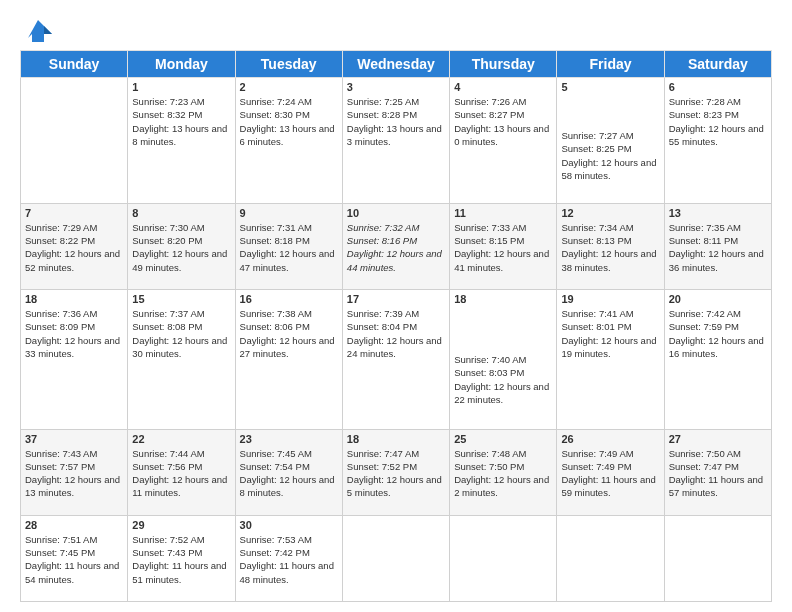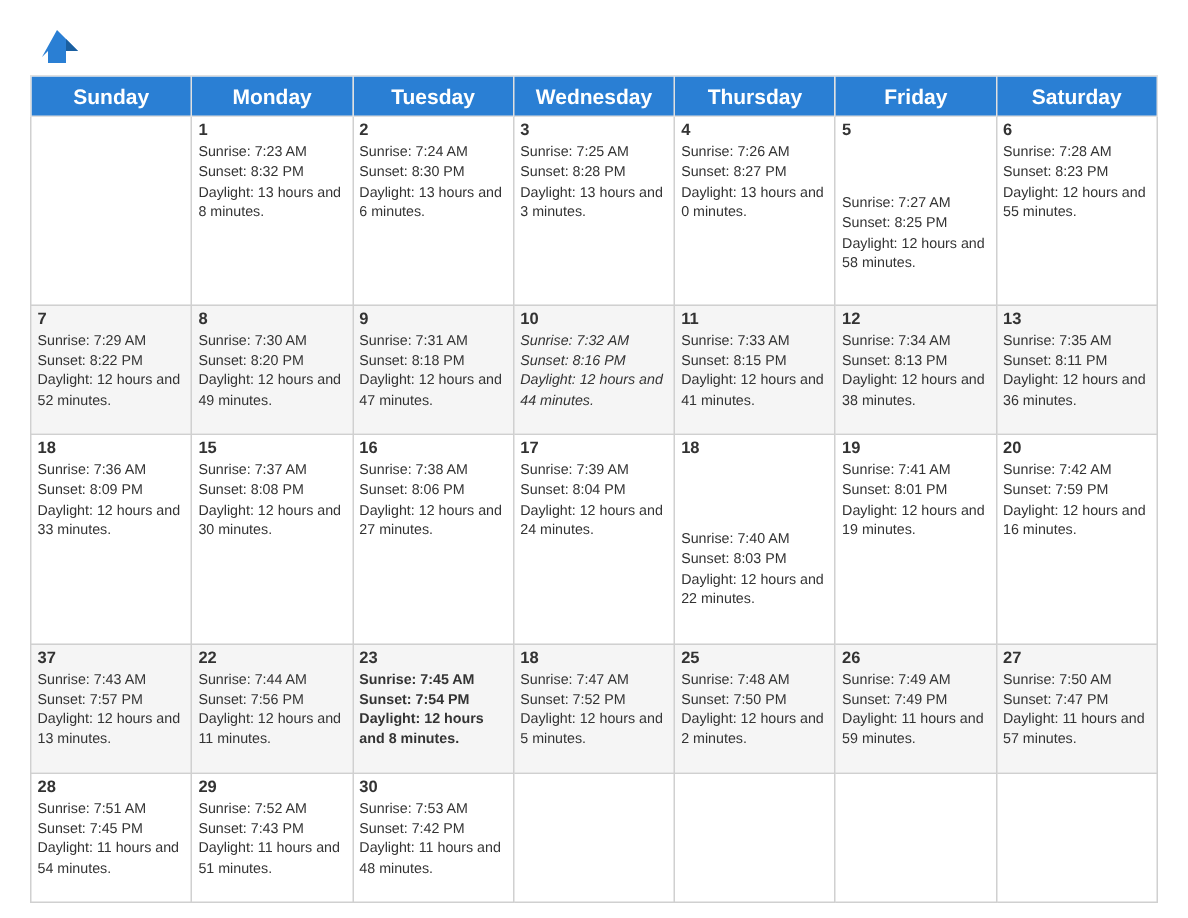--- a/index.html
+++ b/index.html
@@ -273,21 +273,21 @@
 Daylight: 12 hours and 13 minutes.</span>
           </td>
           <td>
             <span class="day-number">22</span>
             <span class="cell-text" style="white-space: pre-line;">Sunrise: 7:44 AM
 Sunset: 7:56 PM
 Daylight: 12 hours and 11 minutes.</span>
           </td>
           <td>
             <span class="day-number">23</span>
-            <span class="cell-text" style="white-space: pre-line; font-weight: bold;">Sunrise: 7:45 AM
+            <span class="cell-text" style="white-space: pre-line;">Sunrise: 7:45 AM
 Sunset: 7:54 PM
 Daylight: 12 hours and 8 minutes.</span>
           </td>
           <td>
             <span class="day-number">18</span>
             <span class="cell-text" style="white-space: pre-line;">Sunrise: 7:47 AM
 Sunset: 7:52 PM
 Daylight: 12 hours and 5 minutes.</span>
           </td>
           <td>

